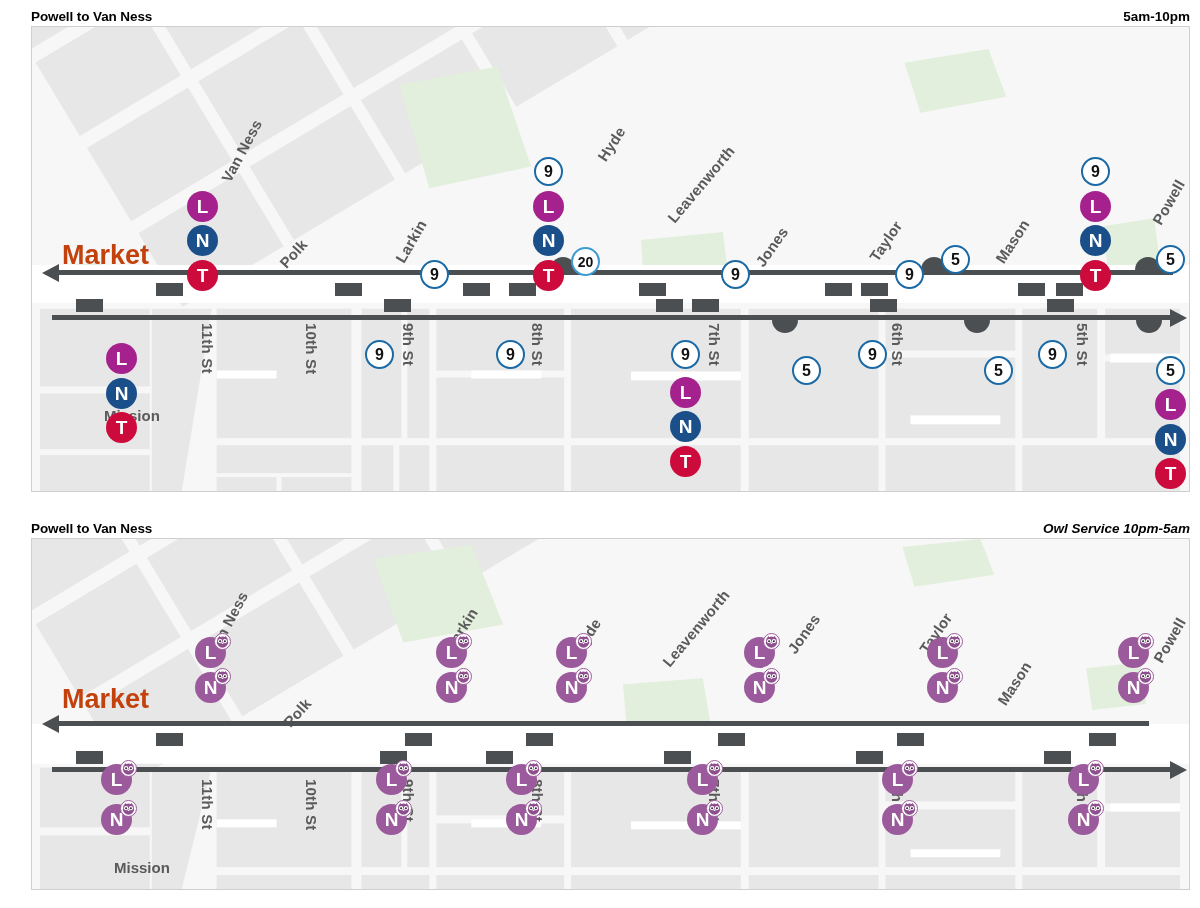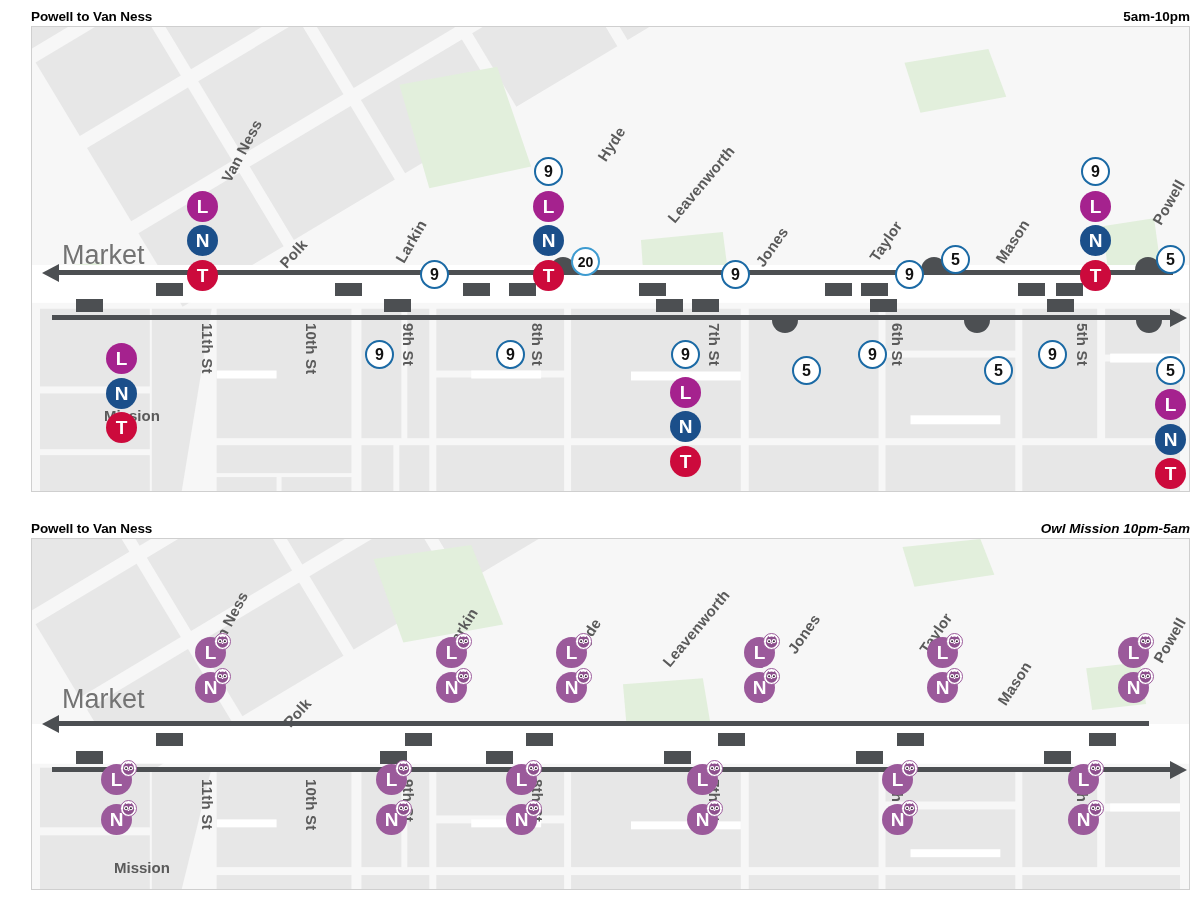--- a/index.html
+++ b/index.html
@@ -66,23 +66,23 @@
     white-space: nowrap;
     transform-origin: 0 0;
     pointer-events: none;
     letter-spacing: 0.2px;
   }
 
   
   .market-label {
     position: absolute;
     font-size: 27px;
-    color: #737373;
+    color: #c2410c;
     white-space: nowrap;
-    font-weight: normal;
+    font-weight: bold;
   }
   .mission-label {
     position: absolute;
     font-size: 15px;
     color: #5a5a5a;
     font-weight: bold;
     white-space: nowrap;
   }
 
   
@@ -464,21 +464,21 @@
           <span>N</span>
         </div>
         <div class="badge T" style="left: 1123px; top: 431px;">
           <span>T</span>
         </div>
       </div>
   </div>
 
   <div class="panel-header" style="top:521px;">
     <div class="panel-title">Powell to Van Ness</div>
-    <div class="panel-hours italic">Owl Mission 10pm-5am</div>
+    <div class="panel-hours italic">Owl Service 10pm-5am</div>
   </div>
 
   <div class="map-frame" id="map-owl">
     <svg class="map-canvas" viewBox="0 0 1159 352" preserveAspectRatio="none">
       <rect x="0" y="0" width="1159" height="352" fill="#f7f7f7"></rect>
       <g fill="#e7e7e7">
         <g transform="translate(-120,-120) rotate(-31 0 0)">
           <rect x="0" y="40" width="118" height="86"></rect>
           <rect x="130" y="40" width="118" height="86"></rect>
           <rect x="260" y="40" width="118" height="86"></rect>

